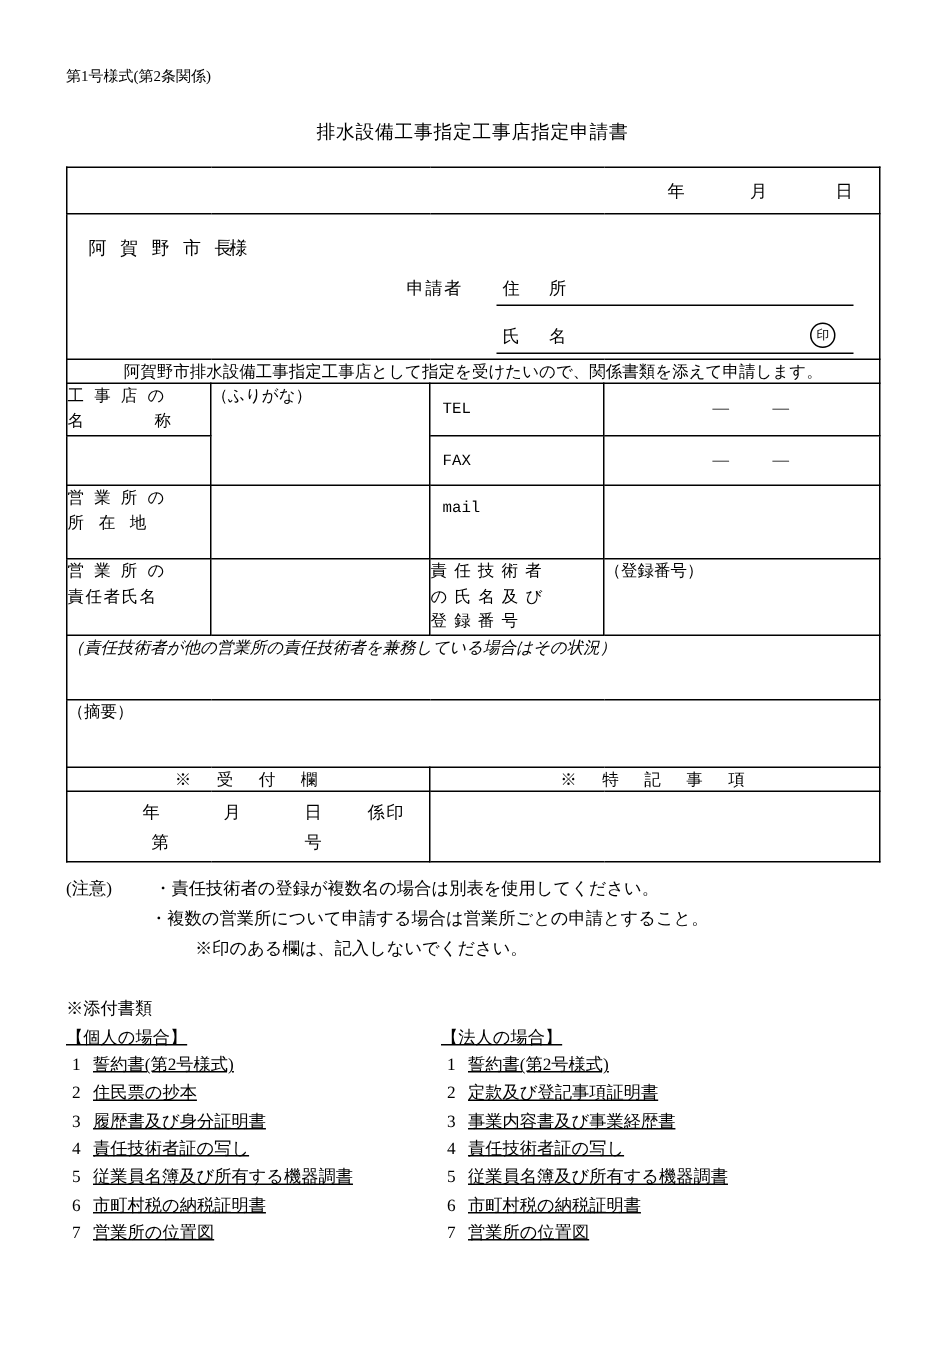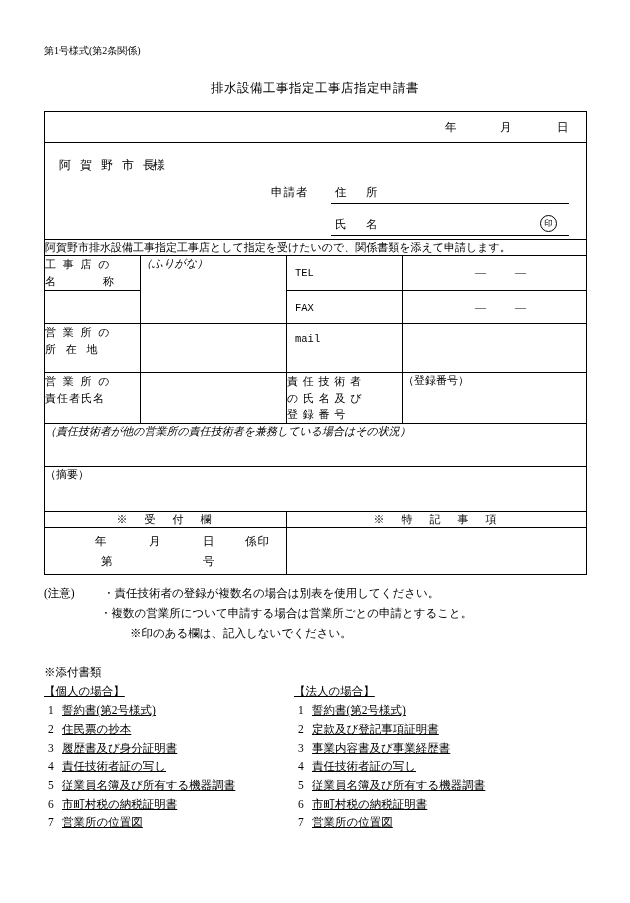--- a/index.html
+++ b/index.html
@@ -124,37 +124,37 @@
     border-radius: 50%;
     font-size: 8.5px;
     line-height: 15px;
     text-align: center;
   }
 
   
   .statement {
     padding: 7px 10px 8px 10px;
     font-size: 11.5px;
+    text-align: center;
   }
 
   
   .lblcell {
     text-align: left;
     font-size: 11.5px;
     line-height: 1.55;
     padding: 6px 4px 6px 8px;
   }
   .sp3 { letter-spacing: 3.5px; }
   .sp2 { letter-spacing: 2px; }
   .sp1 { letter-spacing: 1px; }
 
   .furigana {
     padding: 3px 6px;
     font-size: 10.5px;
-    font-style: italic;
   }
   .tel-cell {
     position: relative;
     font-size: 11px;
     padding: 0;
     text-align: center;
   }
   .tel-cell .tl {
     position: absolute;
     left: 8px;

